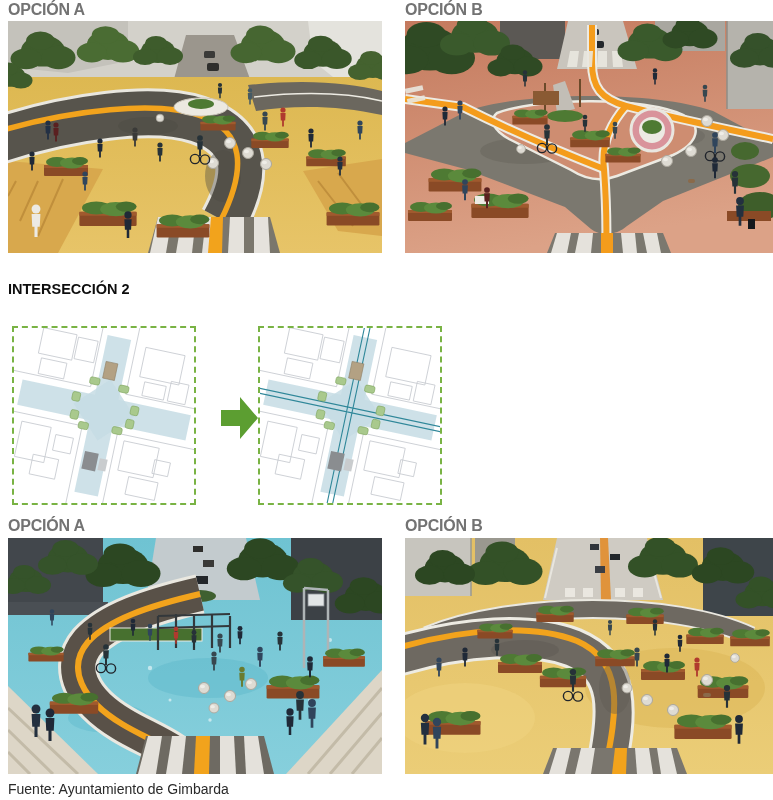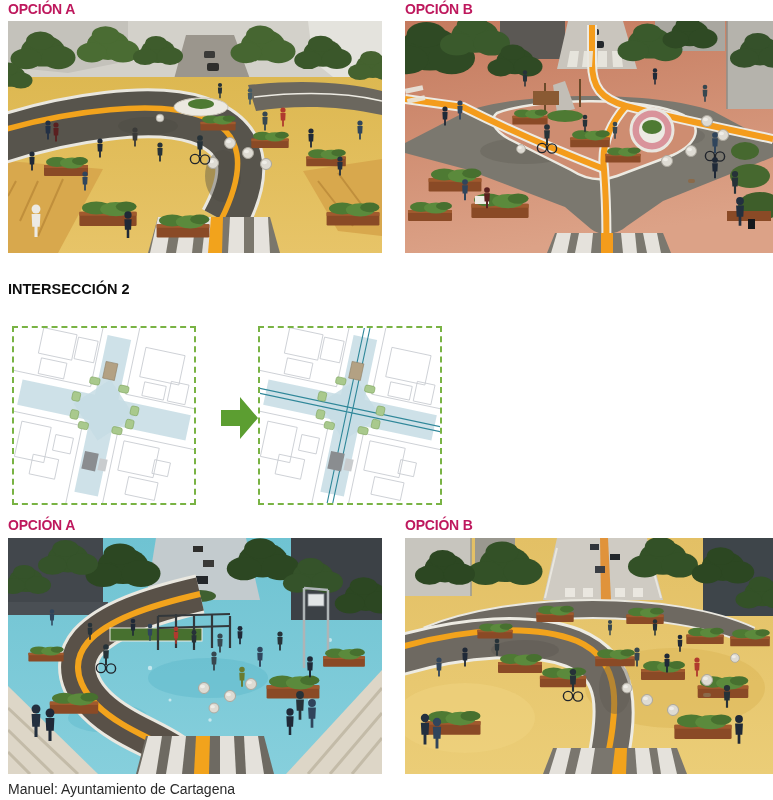--- a/index.html
+++ b/index.html
@@ -1,18 +1,18 @@
 <!DOCTYPE html>
 <html><head>
 <meta charset="utf-8">
 <style>
   html,body{margin:0;padding:0;background:#ffffff;}
   body{font-family:"Liberation Sans", sans-serif; color:#111;}
   .page{position:relative;width:773px;height:800px;background:#fff;overflow:hidden;}
-  .opt-label{position:absolute;font-weight:700;font-size:14px;letter-spacing:-0.2px;color:#be185d;}
+  .opt-label{position:absolute;font-weight:700;font-size:16px;letter-spacing:-0.2px;color:#737373;}
   .render{position:absolute;overflow:hidden;}
   .render svg{display:block;width:100%;height:100%;}
   .section-title{position:absolute;left:8px;top:264px;font-weight:700;font-size:14.5px;color:#0d0d0d;margin-top:17px;}
   .section-sub{position:absolute;left:8px;top:283px;font-size:15.5px;color:#2a2a2a;}
   .diagram{position:absolute;width:184px;height:179px;border:2px dashed #79B344;background:#fff;box-sizing:border-box;}
   .diagram svg{display:block;width:100%;height:100%;}
   .arrow{position:absolute;left:221px;top:396px;width:38px;height:44px;}
   .footer-src{position:absolute;left:8px;top:781px;font-size:14px;color:#2a2a2a;}
 </style>
 </head>
@@ -460,15 +460,15 @@
       <use href="#person" fill="#23303F" transform="translate(20,196) scale(1.6)"></use>
       <use href="#person" fill="#30455C" transform="translate(32,200) scale(1.6)"></use>
       <use href="#person" fill="#1F2937" transform="translate(334,196) scale(1.5)"></use>
       <use href="#person" fill="#263238" transform="translate(250,92) scale(0.85)"></use>
       <use href="#person" fill="#37474F" transform="translate(205,92) scale(0.8)"></use>
       <use href="#person" fill="#1F2937" transform="translate(275,108) scale(0.9)"></use>
       <rect x="298" y="155" width="8" height="4" rx="2" fill="#8A6A4A"></rect>
     </svg>
   </div>
 
-  <div class="footer-src">Manuel: Ayuntamiento de Cartagena</div>
+  <div class="footer-src">Fuente: Ayuntamiento de Gimbarda</div>
 
 </div>
 
 </body></html>

